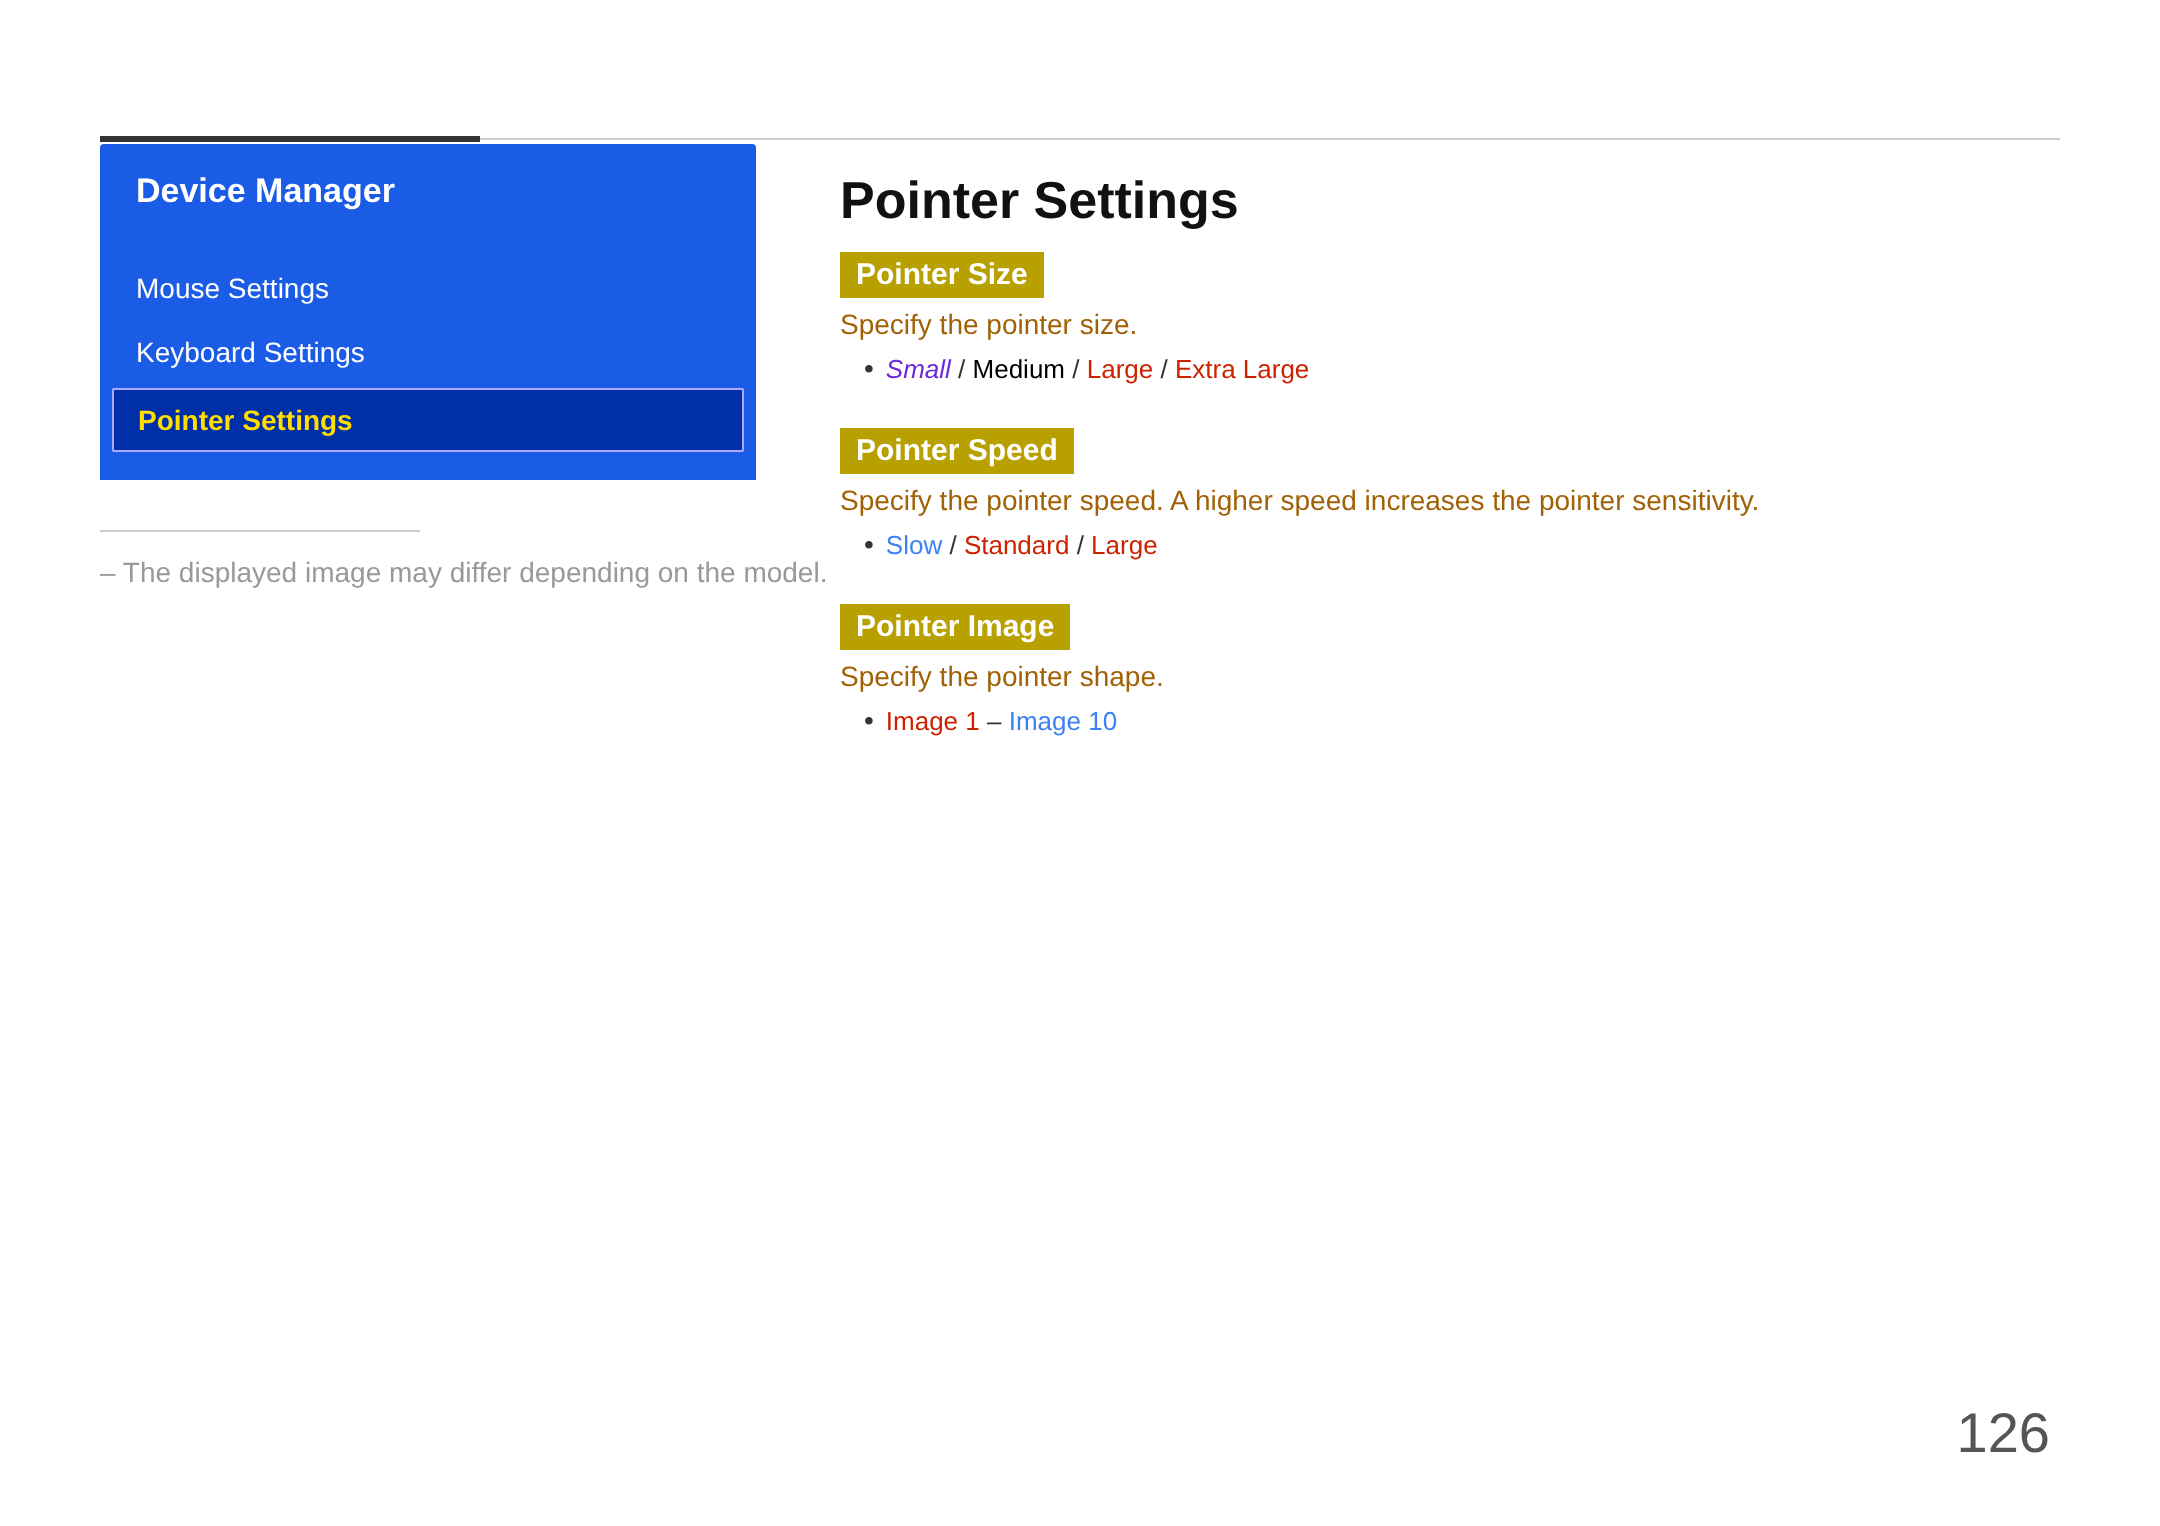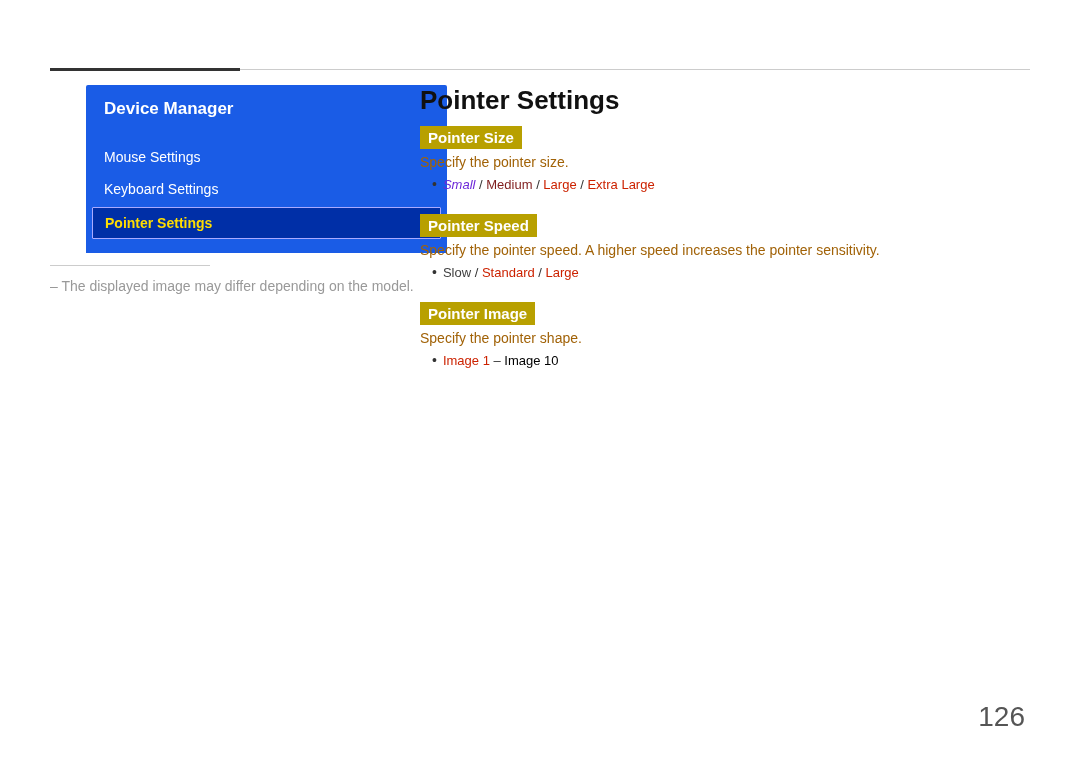--- a/index.html
+++ b/index.html
@@ -30,24 +30,23 @@
     }
     .top-bar-light {
       flex: 1;
       height: 1px;
       background: #cccccc;
     }
 
     
     .sidebar {
       position: absolute;
-      top: 85px;
-      left: 50px;
-      width: 361px;
-      margin-left: 36px;
+      top: 72px;
+      left: 50px;
+      width: 328px;
     }
 
     .sidebar-header {
       background: #1a5ce6;
       color: #ffffff;
       font-size: 17px;
       font-weight: bold;
       padding: 14px 18px;
       border-radius: 2px 2px 0 0;
     }
@@ -200,44 +199,44 @@
 
 <div class="main-content">
   <h1 class="page-title">Pointer Settings</h1>
 
   <div class="section">
     <div class="section-heading">Pointer Size</div>
     <p class="section-desc">Specify the pointer size.</p>
     <ul class="section-list">
       <li>
         <span class="link-text">
-          <span style="color:#6d28d9;font-style:italic;">Small</span><span style="color:#333;"> / </span><span style="color:#7f1d1d;">Medium</span><span style="color:#333;"> / </span><span style="color:#cc2200;">Large</span><span style="color:#333;"> / </span><span style="color:#cc2200;">Extra Large</span>
+          <span style="color:#6d28d9;font-style:italic;">Small</span><span style="color:#333;"> / </span><span style="color:#000000;">Medium</span><span style="color:#333;"> / </span><span style="color:#cc2200;">Large</span><span style="color:#333;"> / </span><span style="color:#cc2200;">Extra Large</span>
         </span>
       </li>
     </ul>
   </div>
 
   <div class="section">
     <div class="section-heading">Pointer Speed</div>
     <p class="section-desc">Specify the pointer speed. A higher speed increases the pointer sensitivity.</p>
     <ul class="section-list">
       <li>
         <span class="link-text">
-          <span style="color:#404040;">Slow</span><span style="color:#333;"> / </span><span style="color:#cc2200;">Standard</span><span style="color:#333;"> / </span><span style="color:#cc2200;">Large</span>
+          <span style="color:#3b82f6;">Slow</span><span style="color:#333;"> / </span><span style="color:#cc2200;">Standard</span><span style="color:#333;"> / </span><span style="color:#cc2200;">Large</span>
         </span>
       </li>
     </ul>
   </div>
 
   <div class="section">
     <div class="section-heading">Pointer Image</div>
     <p class="section-desc">Specify the pointer shape.</p>
     <ul class="section-list">
       <li>
         <span class="link-text">
-          <span style="color:#cc2200;">Image 1</span><span style="color:#333;"> – </span><span style="color:#000000;">Image 10</span>
+          <span style="color:#cc2200;">Image 1</span><span style="color:#333;"> – </span><span style="color:#3b82f6;">Image 10</span>
         </span>
       </li>
     </ul>
   </div>
 </div>
 
 <div class="page-number">126</div>
 
 </body></html>

